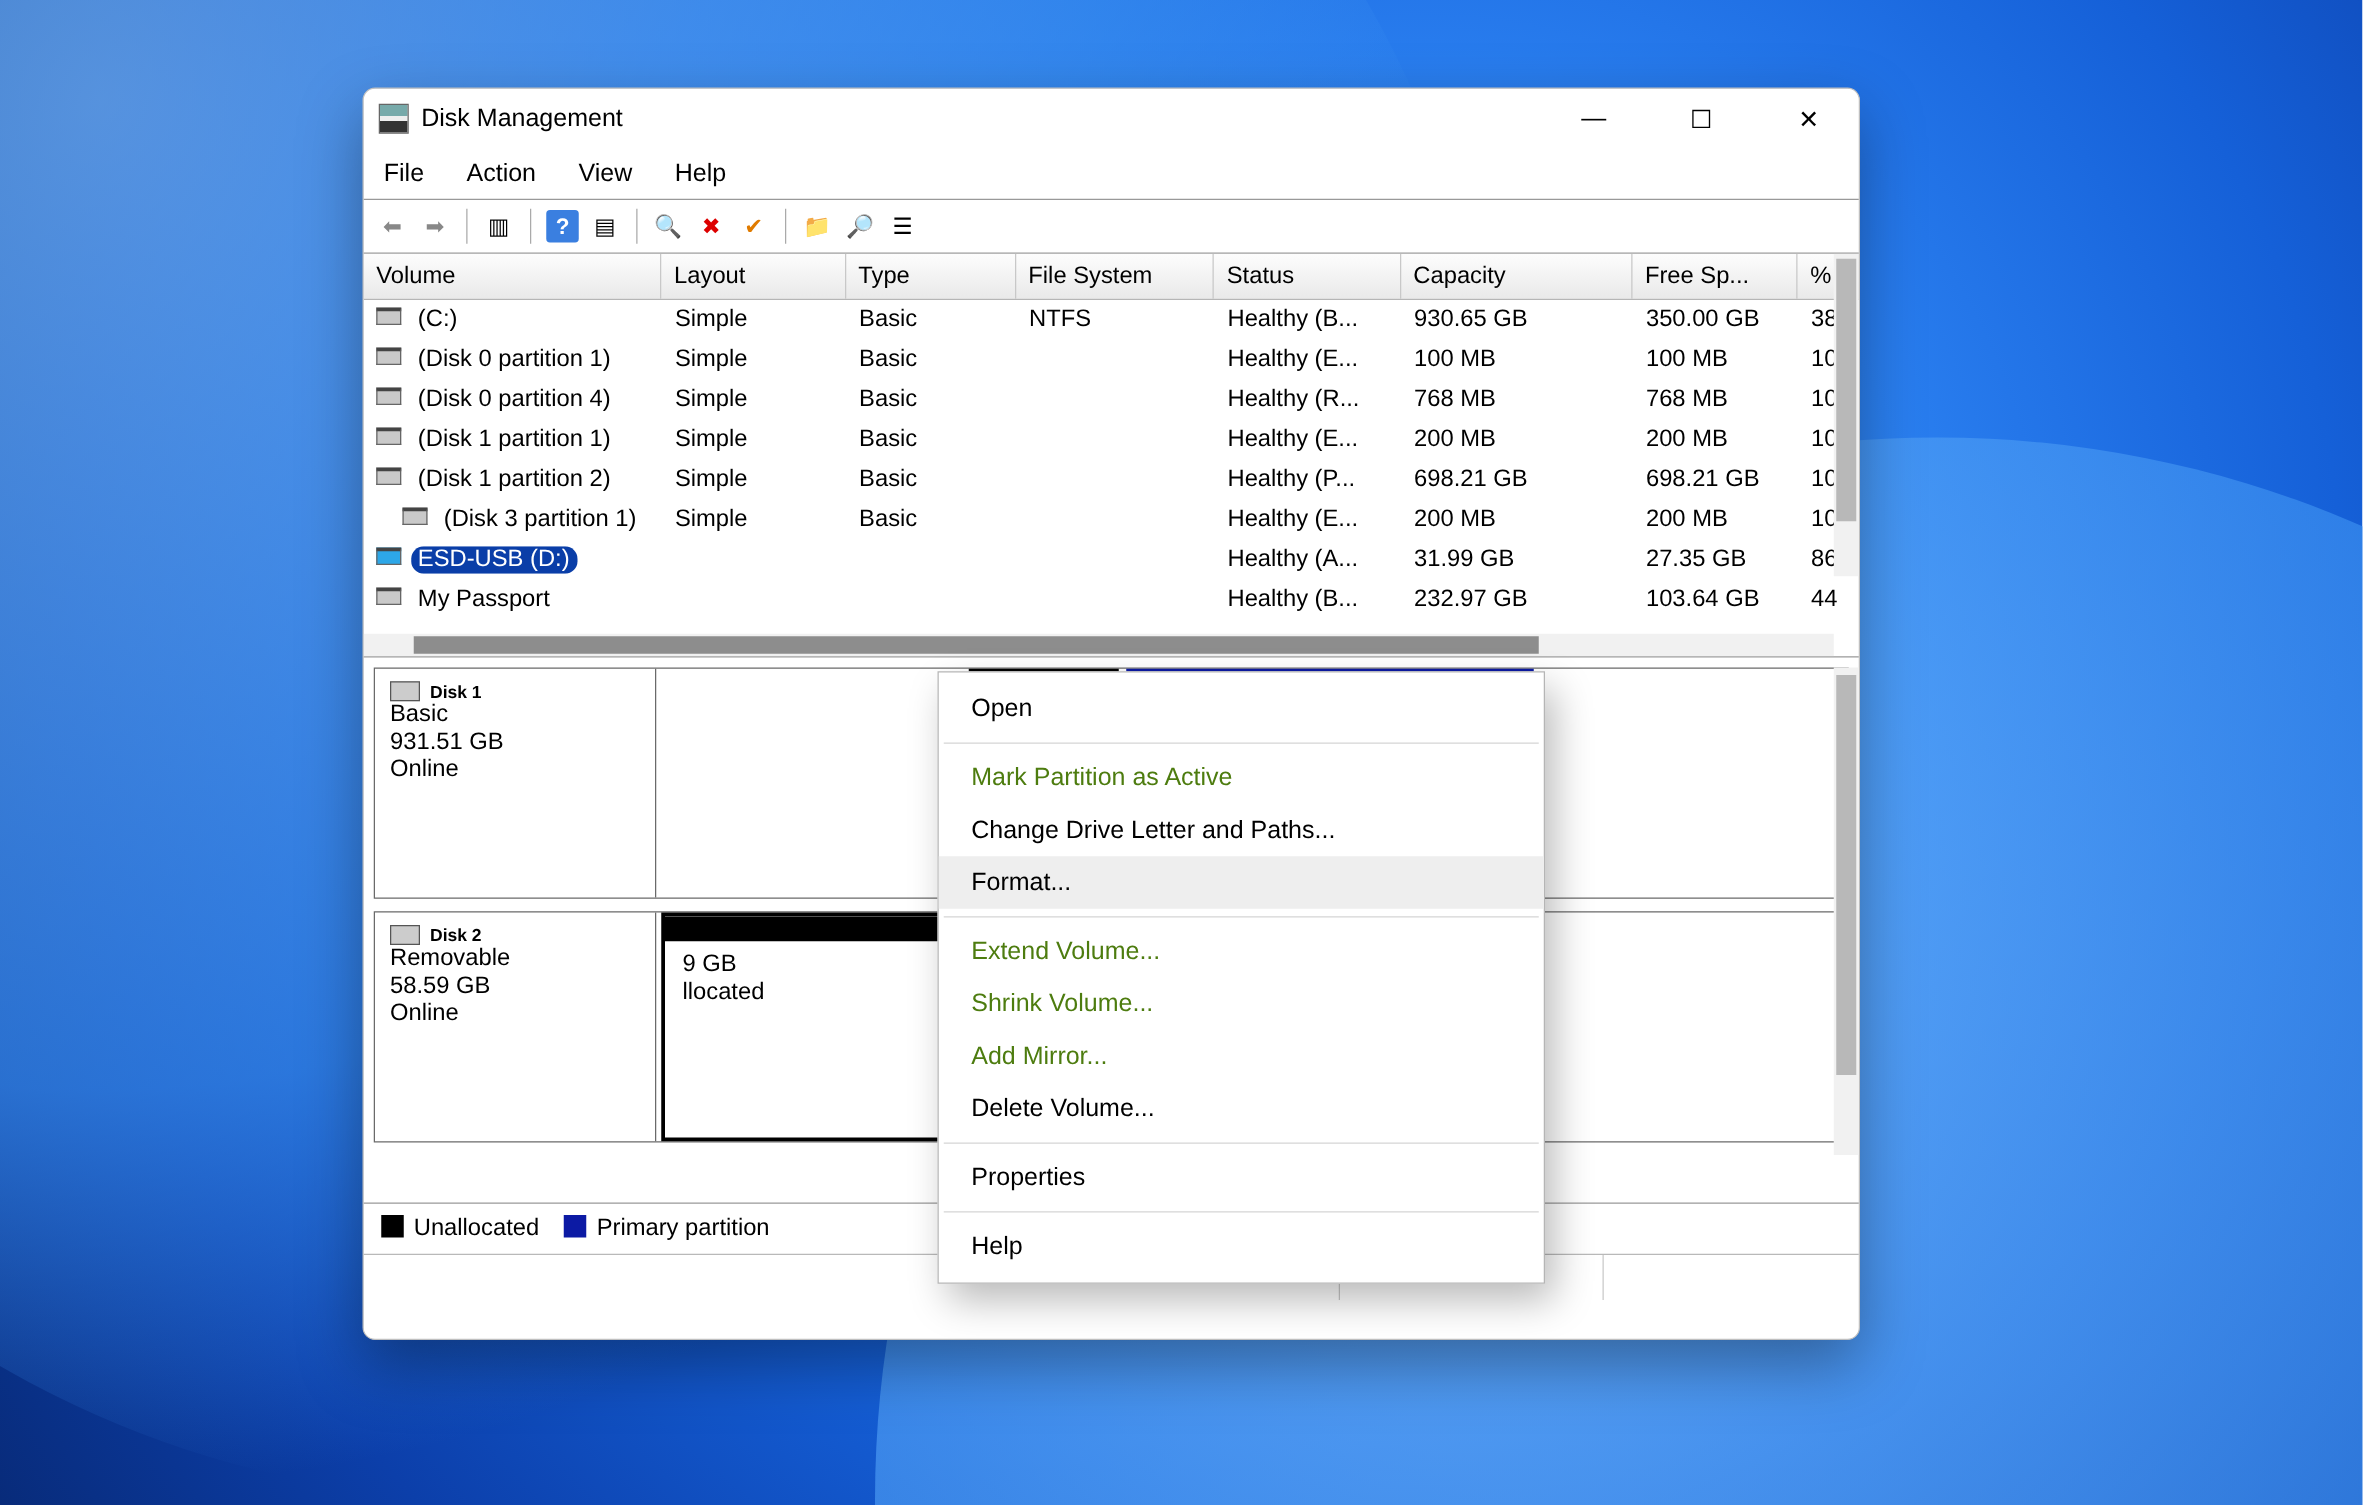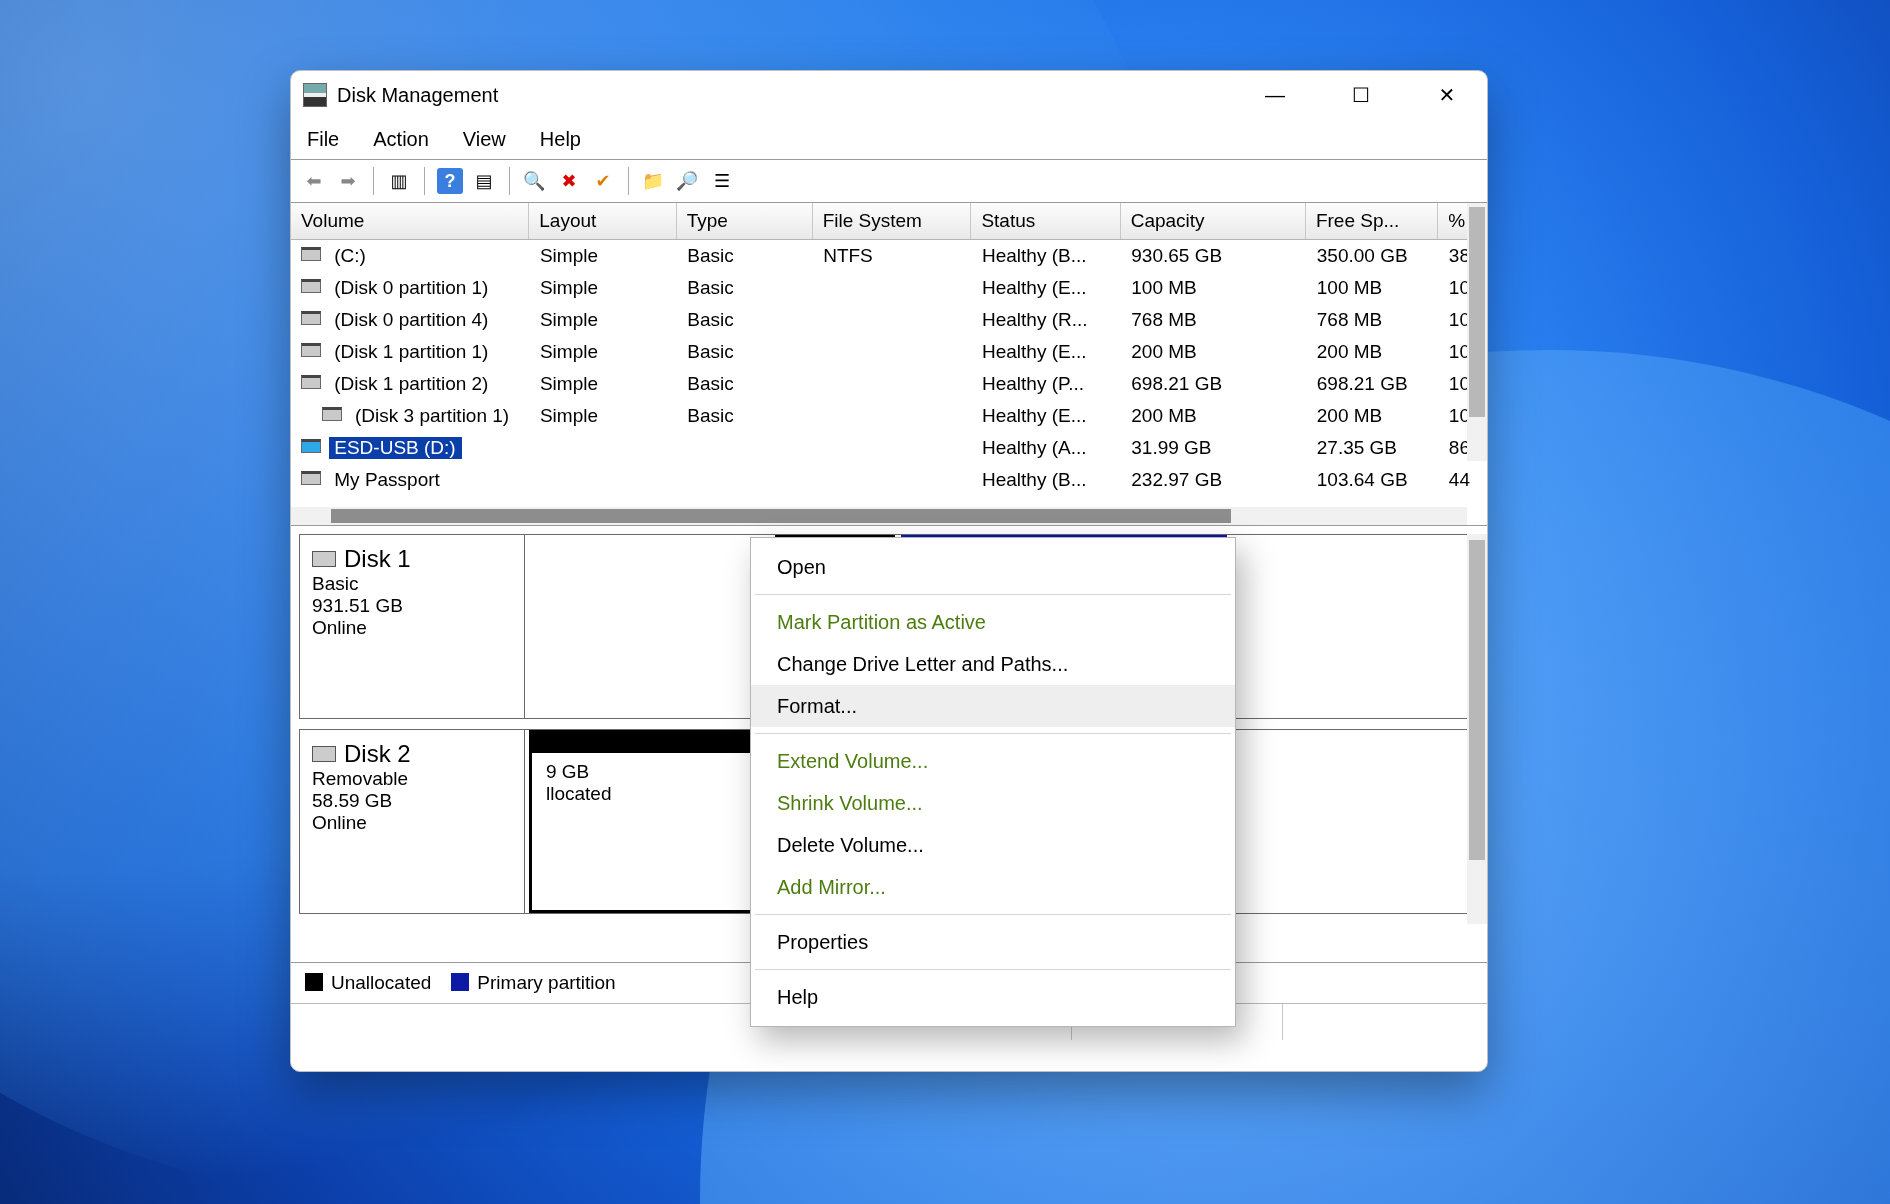--- a/index.html
+++ b/index.html
@@ -16,29 +16,29 @@
 .tbtn{width:26px;height:26px;display:inline-flex;align-items:center;justify-content:center;font-size:18px;}
 .tsep{width:1px;height:28px;background:#aaa;margin:0 4px;}
 .table-wrap{position:relative;height:322px;border-bottom:1px solid #999;overflow:hidden;}
 .thead{display:flex;height:36px;background:linear-gradient(#fdfdfd,#e9e9e9);font-size:19px;align-items:center;border-bottom:1px solid #b5b5b5;}
 .th{border-right:1px solid #c8c8c8;padding-left:10px;height:100%;display:flex;align-items:center;overflow:hidden;white-space:nowrap;}
 .tbody{overflow:hidden;}
 .tr{display:flex;height:32px;align-items:center;font-size:19px;}
 .td{padding-left:10px;white-space:nowrap;overflow:hidden;}
 .vol-ico{width:18px;height:10px;background:#c9c9c9;border:1px solid #666;border-top:3px solid #444;display:inline-block;margin-right:8px;vertical-align:1px;}
 .vol-ico.blue{background:#2da7e8;}
-.tr.selected .volname{background:#0a3ea8;color:#fff;padding:0 6px 1px 0;}
+.tr.selected .volname{background:#0a3ea8;color:#fff;padding:0 6px 1px 0;border-radius:10px;}
 .vscroll{position:absolute;right:0;top:0;width:20px;height:258px;background:#f1f1f1;}
 .vscroll .thumb{position:absolute;left:2px;top:4px;width:16px;height:210px;background:#b8b8b8;}
 .hscroll{position:absolute;left:0;bottom:0;height:18px;width:calc(100% - 20px);background:#f1f1f1;}
 .hscroll .thumb{position:absolute;left:40px;top:2px;height:14px;width:900px;background:#8d8d8d;}
 .graph-wrap{position:relative;height:420px;padding:8px;border-bottom:1px solid #999;}
 .disk-row{border:1px solid #6a6a6a;margin-bottom:10px;display:flex;height:185px;box-sizing:border-box;}
 .disk-label{width:200px;border-right:1px solid #6a6a6a;padding:10px 12px;font-size:19px;}
-.disk-label .dtitle{font-weight:400;font-size:24px;display:flex;align-items:center;gap:8px;}
+.disk-label .dtitle{font-weight:700;font-size:14px;display:flex;align-items:center;gap:8px;}
 .hdico{width:22px;height:14px;background:#ccc;border:1px solid #555;display:inline-block;}
 .parts{flex:1;display:flex;gap:6px;padding:0 4px;}
 .part{border:3px solid #0c1aa4;box-sizing:border-box;padding:10px 14px;font-size:19px;overflow:hidden;}
 .part .ptitle{font-weight:700;}
 .part.black{border-color:#000;}
 .part .bar{height:20px;background:#000;margin:-10px -14px 8px -14px;}
 .legend{height:40px;display:flex;align-items:center;gap:20px;padding:0 14px;font-size:19px;}
 .swatch{width:18px;height:18px;display:inline-block;margin-right:8px;vertical-align:-2px;}
 .swatch.black{background:#000;}
 .swatch.blue{background:#0c1aa4;}
@@ -257,21 +257,21 @@
 
     <div class="context-menu" id="cmenu">
         <div class="cm-item">Open</div>
         <div class="cm-sep"></div>
         <div class="cm-item disabled">Mark Partition as Active</div>
         <div class="cm-item">Change Drive Letter and Paths...</div>
         <div class="cm-item hover">Format...</div>
         <div class="cm-sep"></div>
         <div class="cm-item disabled">Extend Volume...</div>
         <div class="cm-item disabled">Shrink Volume...</div>
+        <div class="cm-item disabled">Add Mirror...</div>
         <div class="cm-item">Delete Volume...</div>
-        <div class="cm-item disabled">Add Mirror...</div>
         <div class="cm-sep"></div>
         <div class="cm-item">Properties</div>
         <div class="cm-sep"></div>
         <div class="cm-item">Help</div>
       </div>
   </div>
 </div>
 
 </body></html>

